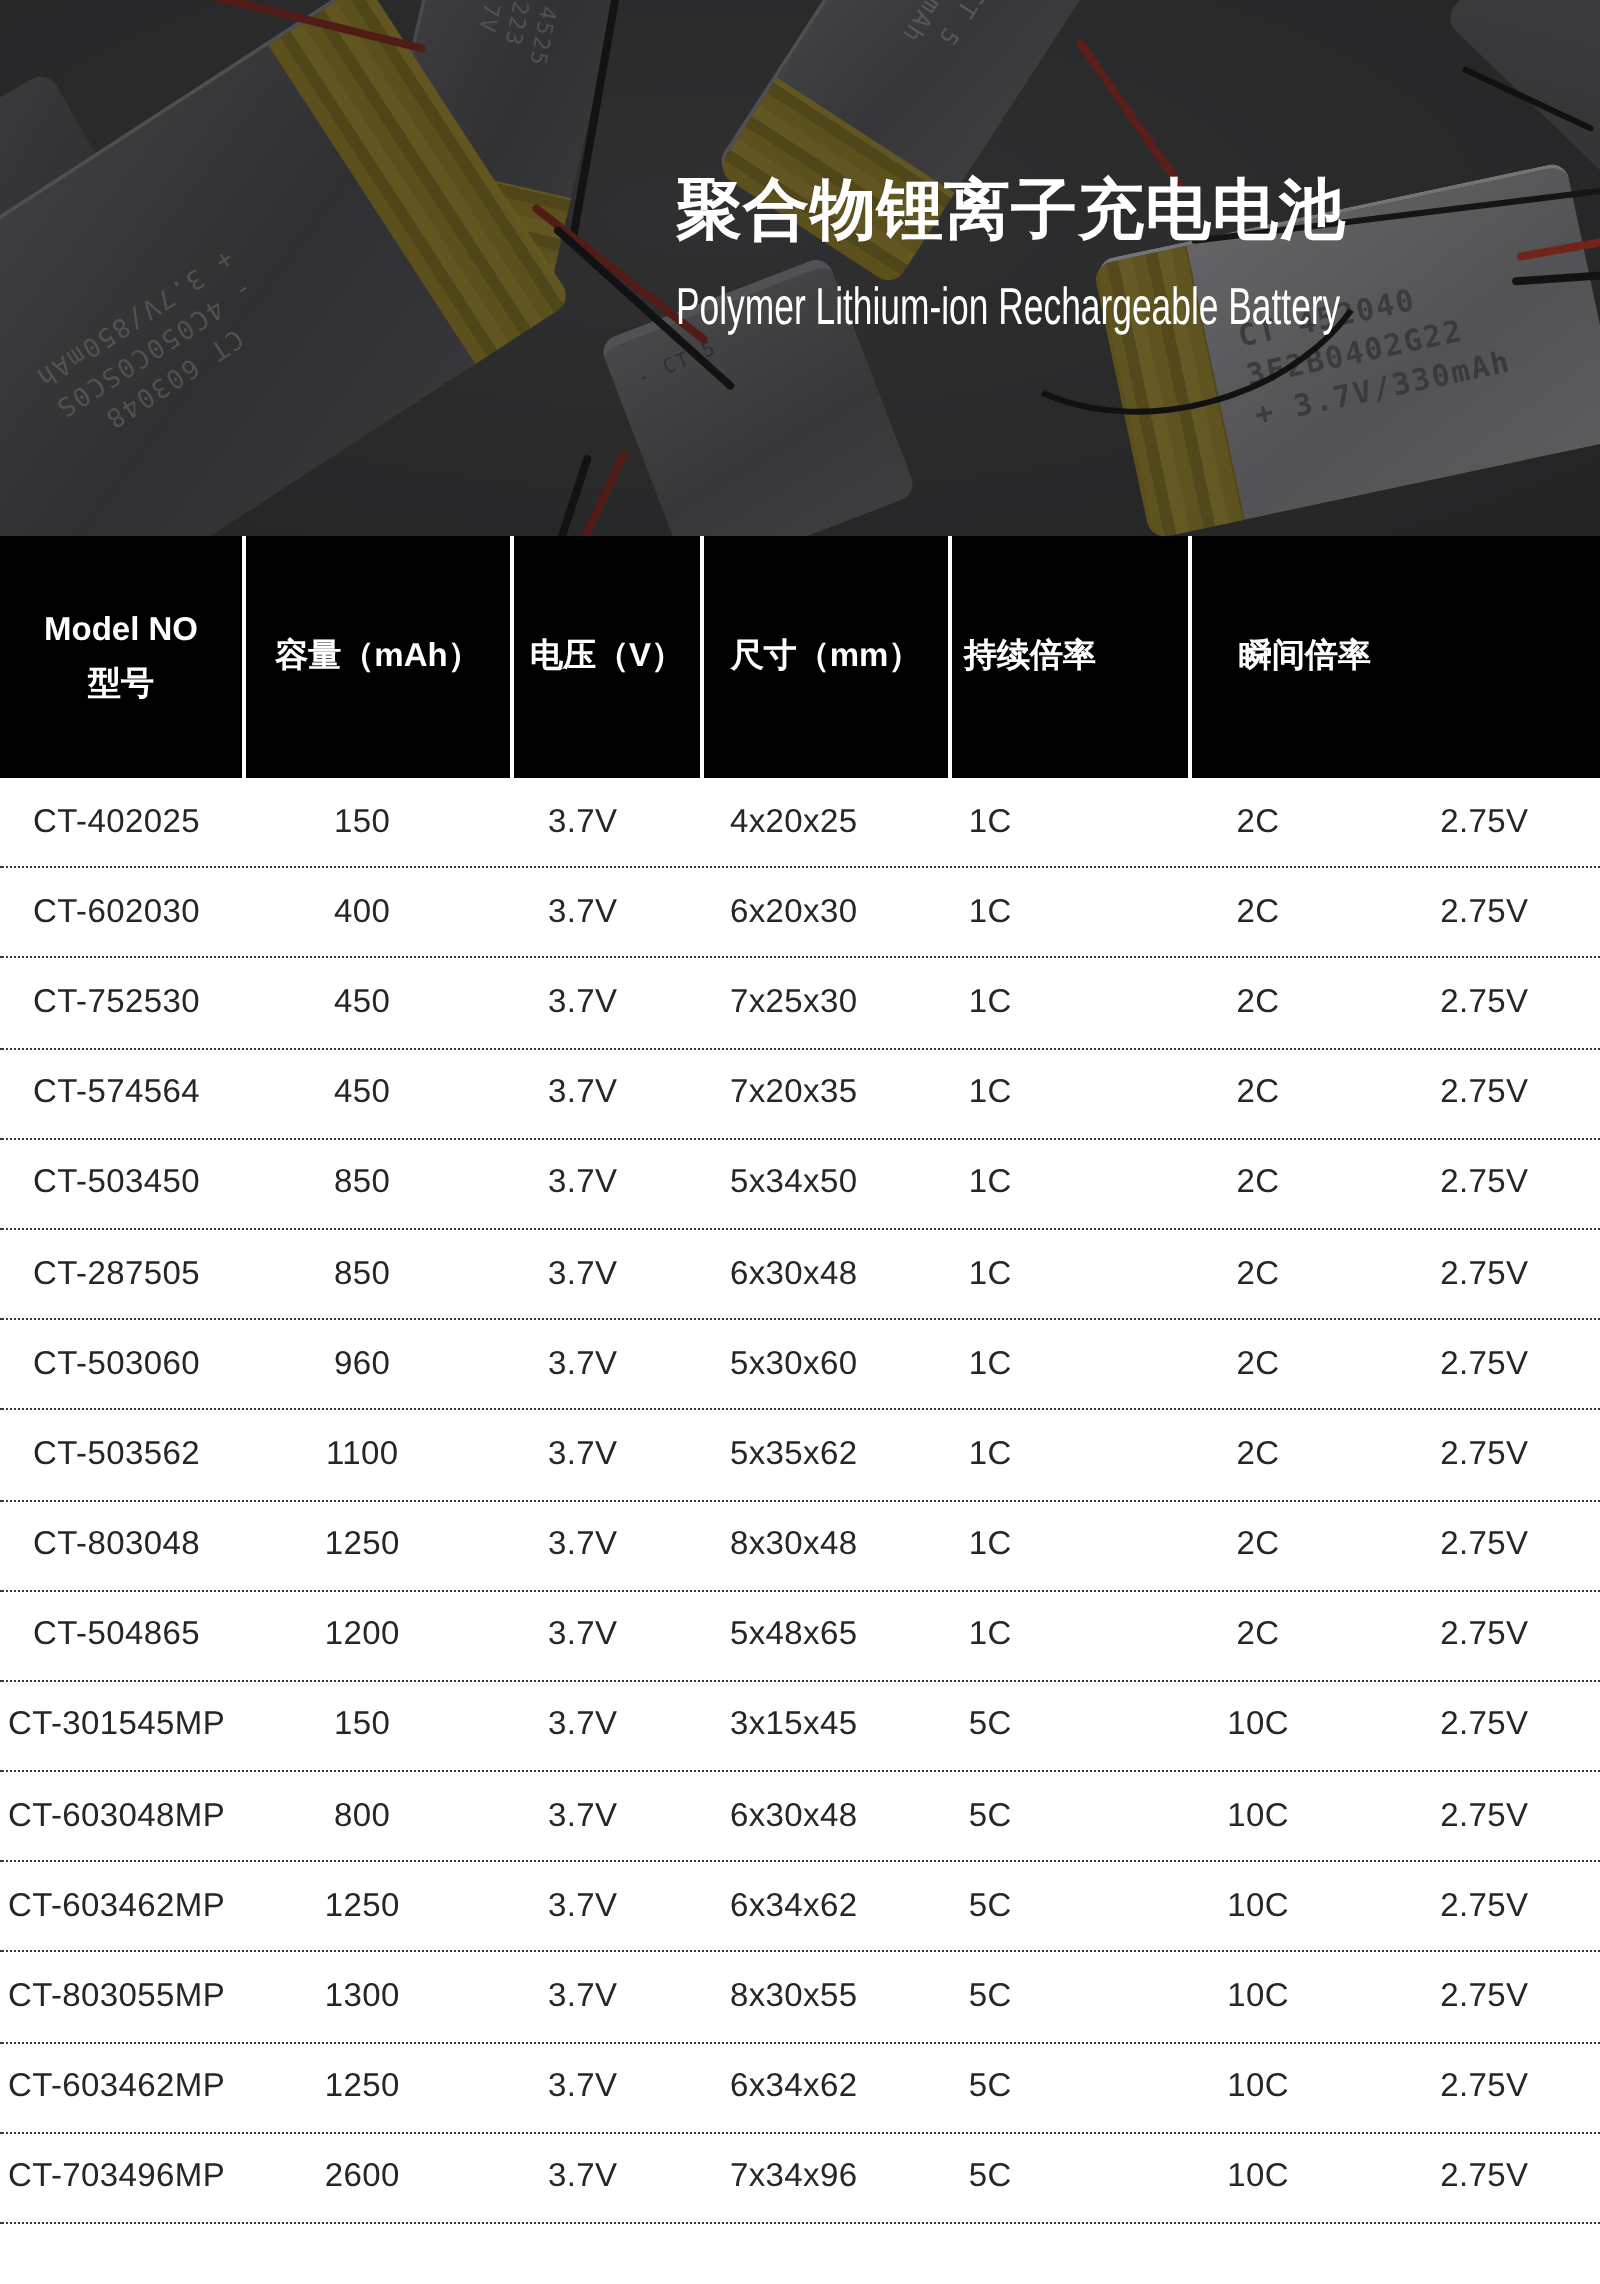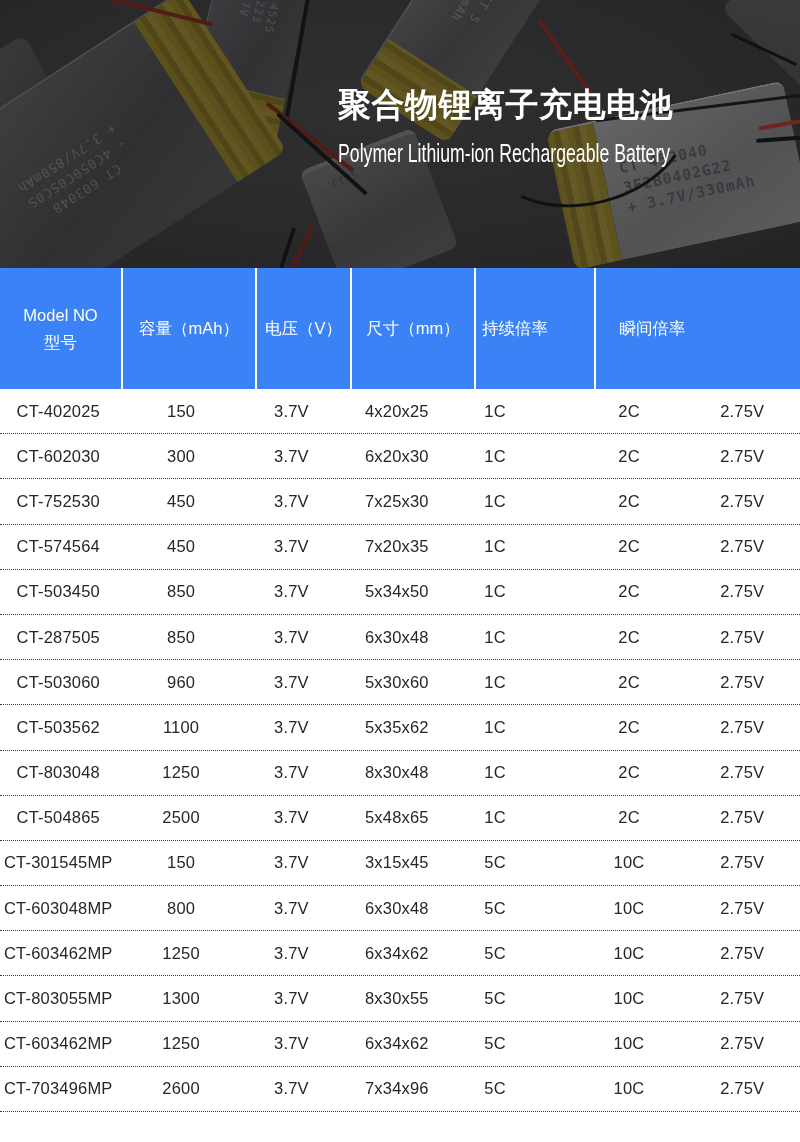--- a/index.html
+++ b/index.html
@@ -62,21 +62,21 @@
   .wire { position:absolute; border-radius:3px; z-index:3; }
   .wireArc { position:absolute; z-index:3; border:3px solid transparent; border-radius:50%; }
 
   .hero-caption { position:absolute; left:338px; top:86px; z-index:6; color:#ffffff; }
   .hero-title { margin:0; font-size:33px; line-height:38px; font-weight:700; letter-spacing:0.5px; white-space:nowrap; }
   .hero-subtitle { margin:14px 0 0 0; font-size:26px; line-height:30px; font-weight:400; white-space:nowrap;
     transform:scaleX(.68); transform-origin:left center; }
 
   
   .spec-table { width:800px; }
-  .thead { display:flex; height:121px; background:#3b82f6; color:#ffffff; }
+  .thead { display:flex; height:121px; background:#000000; color:#ffffff;font-weight:bold; }
   .th { display:flex; flex-direction:column; align-items:center; justify-content:center;
     font-size:16.5px; line-height:27px; text-align:center; }
   .th + .th { border-left:2px solid #ffffff; }
   .tbody { display:flex; flex-direction:column; height:723px; }
   .tr { flex:1 1 auto; display:flex; align-items:center; border-bottom:1.5px dotted #3a3a3a; }
   .td { text-align:center; font-size:16.5px; color:#262626; letter-spacing:0.2px; }
   .c0 { width:121px; } .c1 { width:134px; } .c2 { width:95px; } .c3 { width:124px;text-align:center; }
   .c4 { width:80px; } .c5 { width:115px;margin-left:40px; } .c6 { width:120px; }
   .footer-space { height:30px; background:#ffffff; }
 </style>
@@ -167,21 +167,21 @@
           <div class="td c0">CT-402025</div>
           <div class="td c1">150</div>
           <div class="td c2">3.7V</div>
           <div class="td c3">4x20x25</div>
           <div class="td c4">1C</div>
           <div class="td c5">2C</div>
           <div class="td c6">2.75V</div>
         </div>
         <div class="tr">
           <div class="td c0">CT-602030</div>
-          <div class="td c1">300</div>
+          <div class="td c1">400</div>
           <div class="td c2">3.7V</div>
           <div class="td c3">6x20x30</div>
           <div class="td c4">1C</div>
           <div class="td c5">2C</div>
           <div class="td c6">2.75V</div>
         </div>
         <div class="tr">
           <div class="td c0">CT-752530</div>
           <div class="td c1">450</div>
           <div class="td c2">3.7V</div>
@@ -239,21 +239,21 @@
           <div class="td c0">CT-803048</div>
           <div class="td c1">1250</div>
           <div class="td c2">3.7V</div>
           <div class="td c3">8x30x48</div>
           <div class="td c4">1C</div>
           <div class="td c5">2C</div>
           <div class="td c6">2.75V</div>
         </div>
         <div class="tr">
           <div class="td c0">CT-504865</div>
-          <div class="td c1">2500</div>
+          <div class="td c1">1200</div>
           <div class="td c2">3.7V</div>
           <div class="td c3">5x48x65</div>
           <div class="td c4">1C</div>
           <div class="td c5">2C</div>
           <div class="td c6">2.75V</div>
         </div>
         <div class="tr">
           <div class="td c0">CT-301545MP</div>
           <div class="td c1">150</div>
           <div class="td c2">3.7V</div>

